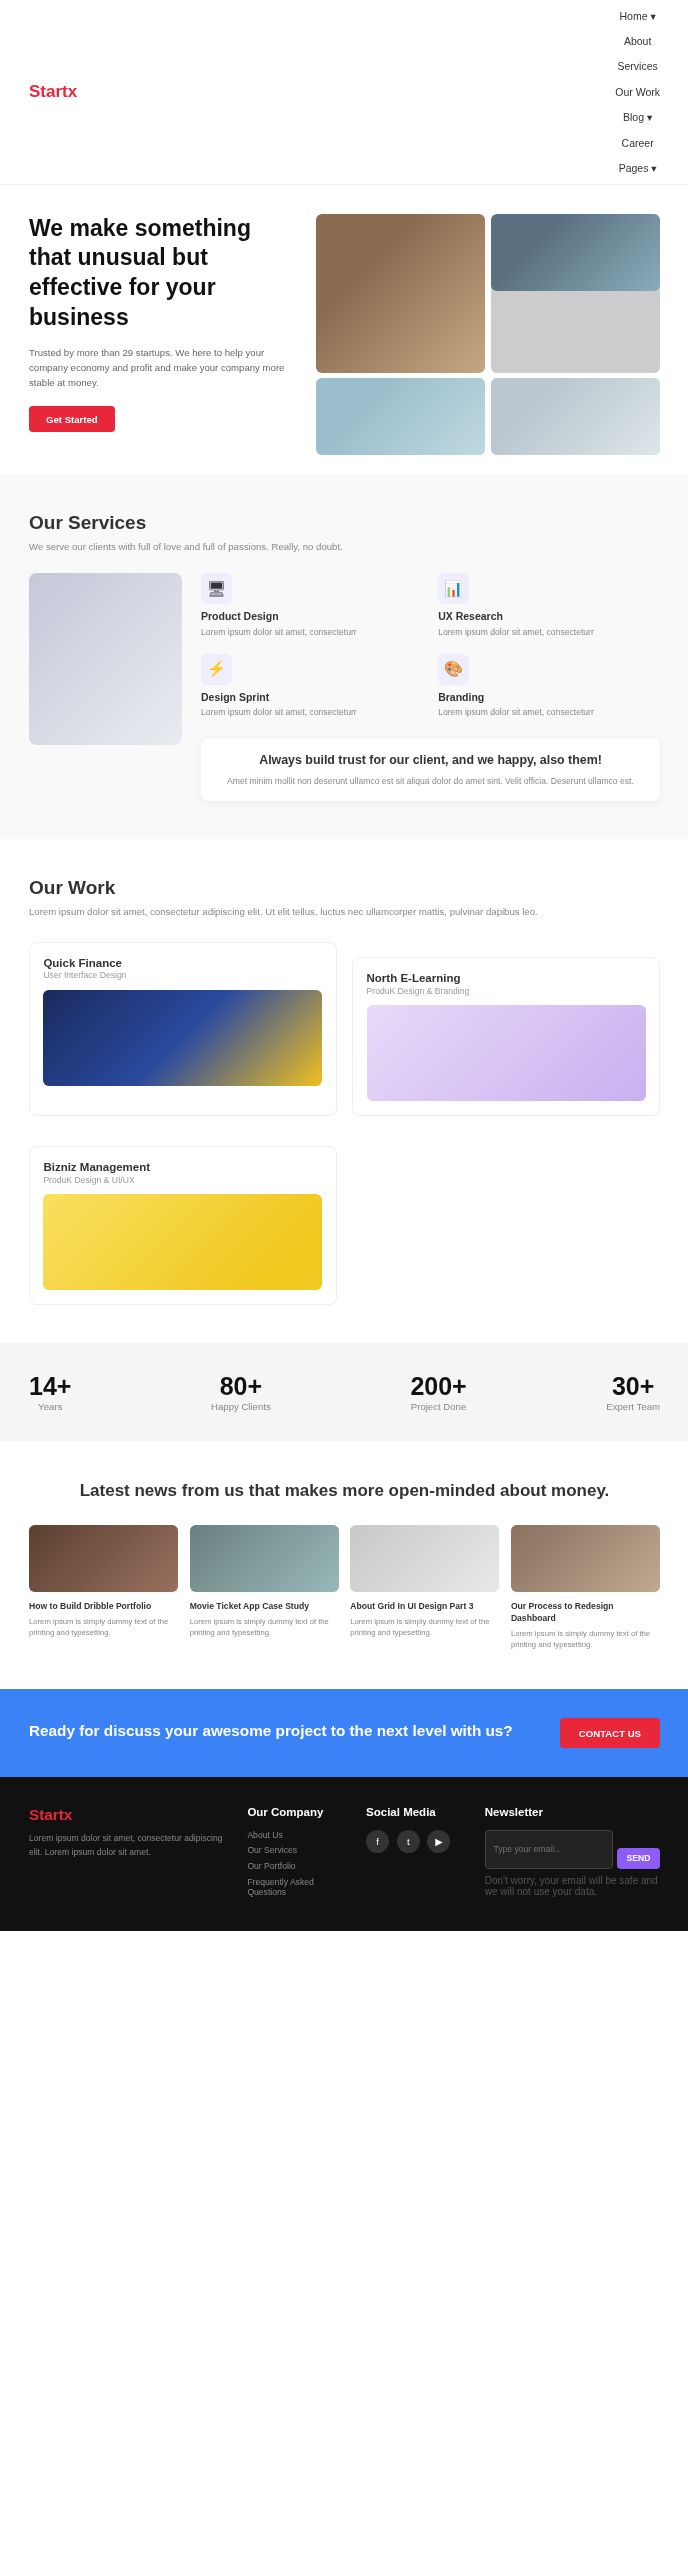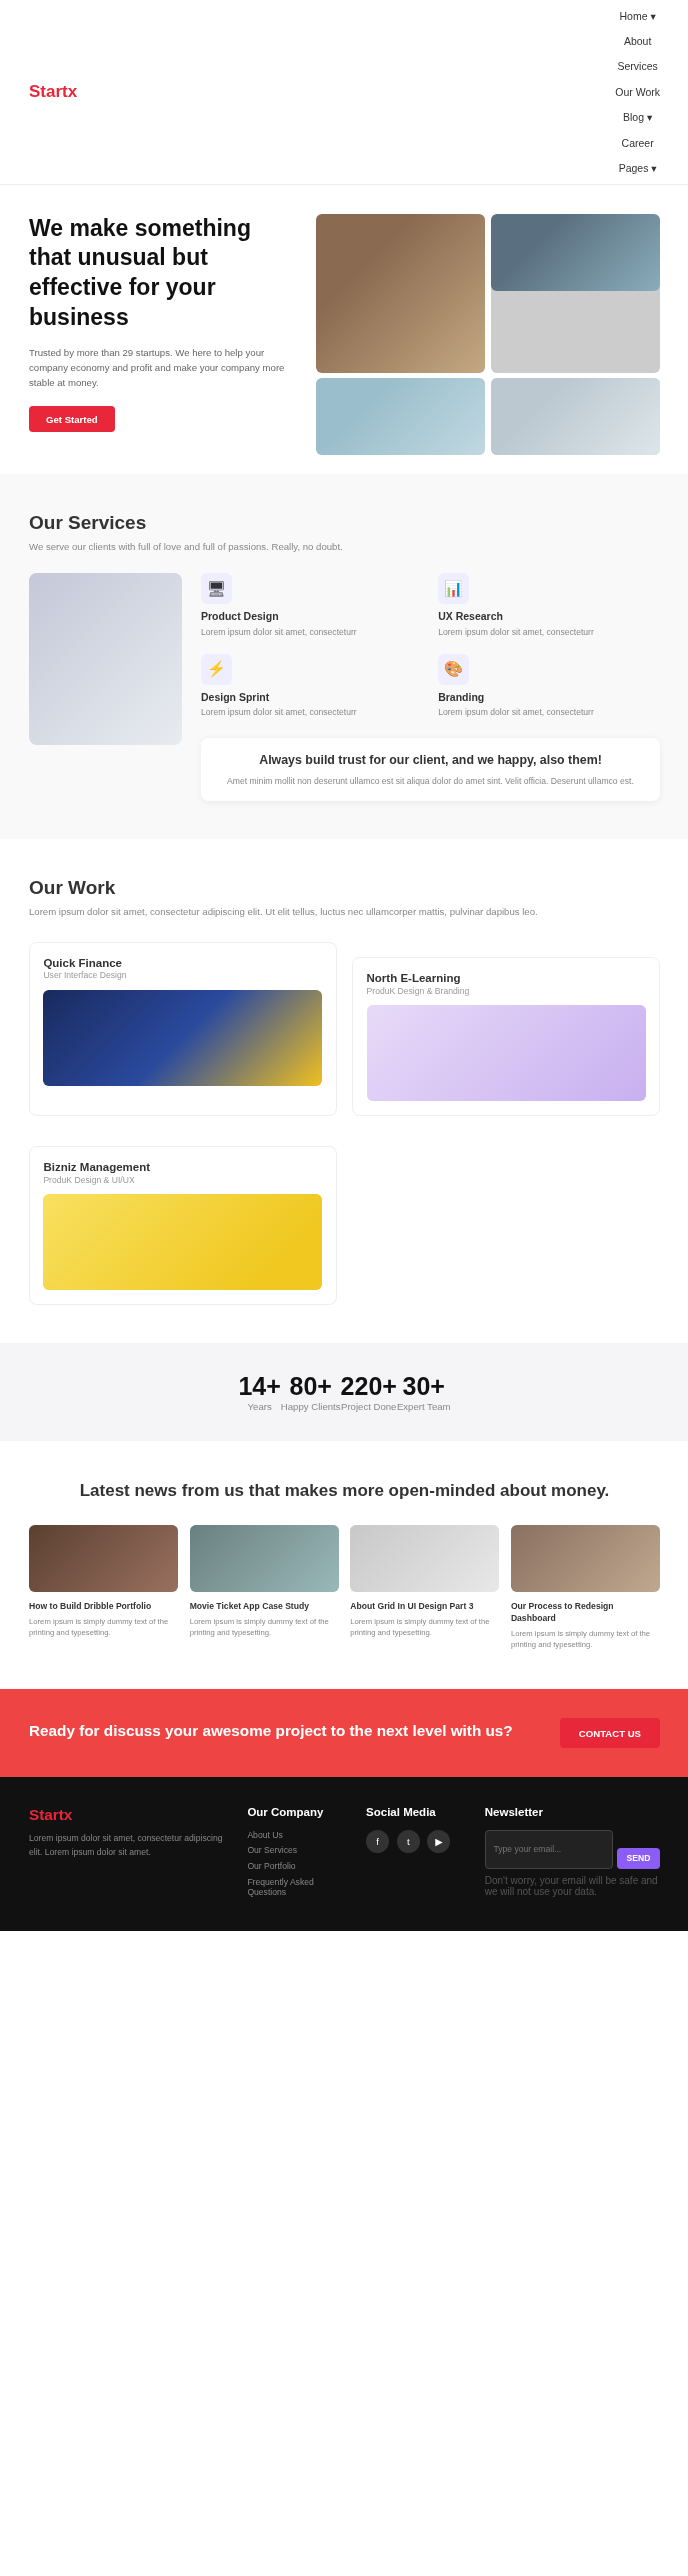--- a/index.html
+++ b/index.html
@@ -53,40 +53,40 @@
     .work-card { border: 1px solid #eee; border-radius: 7.7px; overflow: hidden; padding: 13.4px; }
     .work-card-title { font-size: 11.5px; font-weight: 700; margin-bottom: 1.9px; }
     .work-card-sub { font-size: 8.6px; color: #999; margin-bottom: 9.6px; }
     .work-img { width: 100%; height: 96px; border-radius: 5.7px; }
     .work-img-1 { background: linear-gradient(135deg, #dce8f8 0%, #b8d0f0 100%); }
     .work-img-2 { background: linear-gradient(135deg, #1a2a5e 0%, #2a4a9e 50%, #f0c020 100%); }
     .work-img-3 { background: linear-gradient(135deg, #e8daf8 0%, #c8b0f0 100%); }
     .work-img-4 { background: linear-gradient(135deg, #f8e060 0%, #f0c820 80%); }
 
     
-    .stats-section { background: #f5f5f7; padding: 29px; display: flex; justify-content: center; align-items: center; }
+    .stats-section { background: #f5f5f7; padding: 29px; display: flex; justify-content: space-between; align-items: center; }
     .stat-item { text-align: center; }
     .stat-number { font-size: 25px; font-weight: 800; color: #111; }
     .stat-label { font-size: 9.6px; color: #888; }
 
     
     .news-section { padding: 38px 29px; text-align: center; }
     .news-section .section-title { font-size: 17px; margin-bottom: 23px; line-height: 1.4; }
     .news-grid { display: grid; grid-template-columns: repeat(4, 1fr); gap: 11.5px; text-align: left; }
     .news-card { }
     .news-img { width: 100%; height: 67px; border-radius: 5.7px; margin-bottom: 7.7px; }
     .news-img-1 { background: linear-gradient(135deg, #5a4030 0%, #9a7060 100%); }
     .news-img-2 { background: linear-gradient(135deg, #6a8080 0%, #9ab8b8 100%); }
     .news-img-3 { background: linear-gradient(135deg, #c8c8c8 0%, #e8e8e8 100%); }
     .news-img-4 { background: linear-gradient(135deg, #8a7060 0%, #c0a890 100%); }
     .news-title { font-size: 8.6px; font-weight: 700; margin-bottom: 3.8px; line-height: 1.4; }
     .news-desc { font-size: 7.7px; color: #888; line-height: 1.5; }
 
     
-    .cta-section { background: #ef4444; color: #fff; padding: 29px; display: flex; align-items: center; justify-content: space-between; }
+    .cta-section { background: #3b82f6; color: #fff; padding: 29px; display: flex; align-items: center; justify-content: space-between; }
     .cta-text h2 { font-size: 15.3px; font-weight: 800; margin-bottom: 3.8px; line-height: 1.4; }
     .btn-contact { background: #e8273a; color: #fff; border: none; padding: 9.6px 19px; border-radius: 3.8px; font-size: 9.6px; font-weight: 700; cursor: pointer; }
 
     
     footer { background: #111; color: #ccc; padding: 29px; display: grid; grid-template-columns: 2fr 1fr 1fr 1.5fr; gap: 19px; }
     .footer-col h4 { color: #fff; font-size: 11.5px; font-weight: 700; margin-bottom: 11.5px; }
     .footer-col p { font-size: 8.6px; color: #888; line-height: 1.6; margin-bottom: 7.7px; }
     .footer-col ul { list-style: none; }
     .footer-col ul li { font-size: 8.6px; color: #888; margin-bottom: 5.7px; cursor: pointer; }
     .footer-logo { color: #e8273a; font-weight: 800; font-size: 15.3px; margin-bottom: 7.7px; }
@@ -201,21 +201,21 @@
 <section class="stats-section">
   <div class="stat-item">
     <div class="stat-number">14+</div>
     <div class="stat-label">Years</div>
   </div>
   <div class="stat-item">
     <div class="stat-number">80+</div>
     <div class="stat-label">Happy Clients</div>
   </div>
   <div class="stat-item">
-    <div class="stat-number">220+</div>
+    <div class="stat-number">200+</div>
     <div class="stat-label">Project Done</div>
   </div>
   <div class="stat-item">
     <div class="stat-number">30+</div>
     <div class="stat-label">Expert Team</div>
   </div>
 </section>
 
 <section class="news-section">
   <h2 class="section-title">Latest news from us that makes more open-minded about money.</h2>

